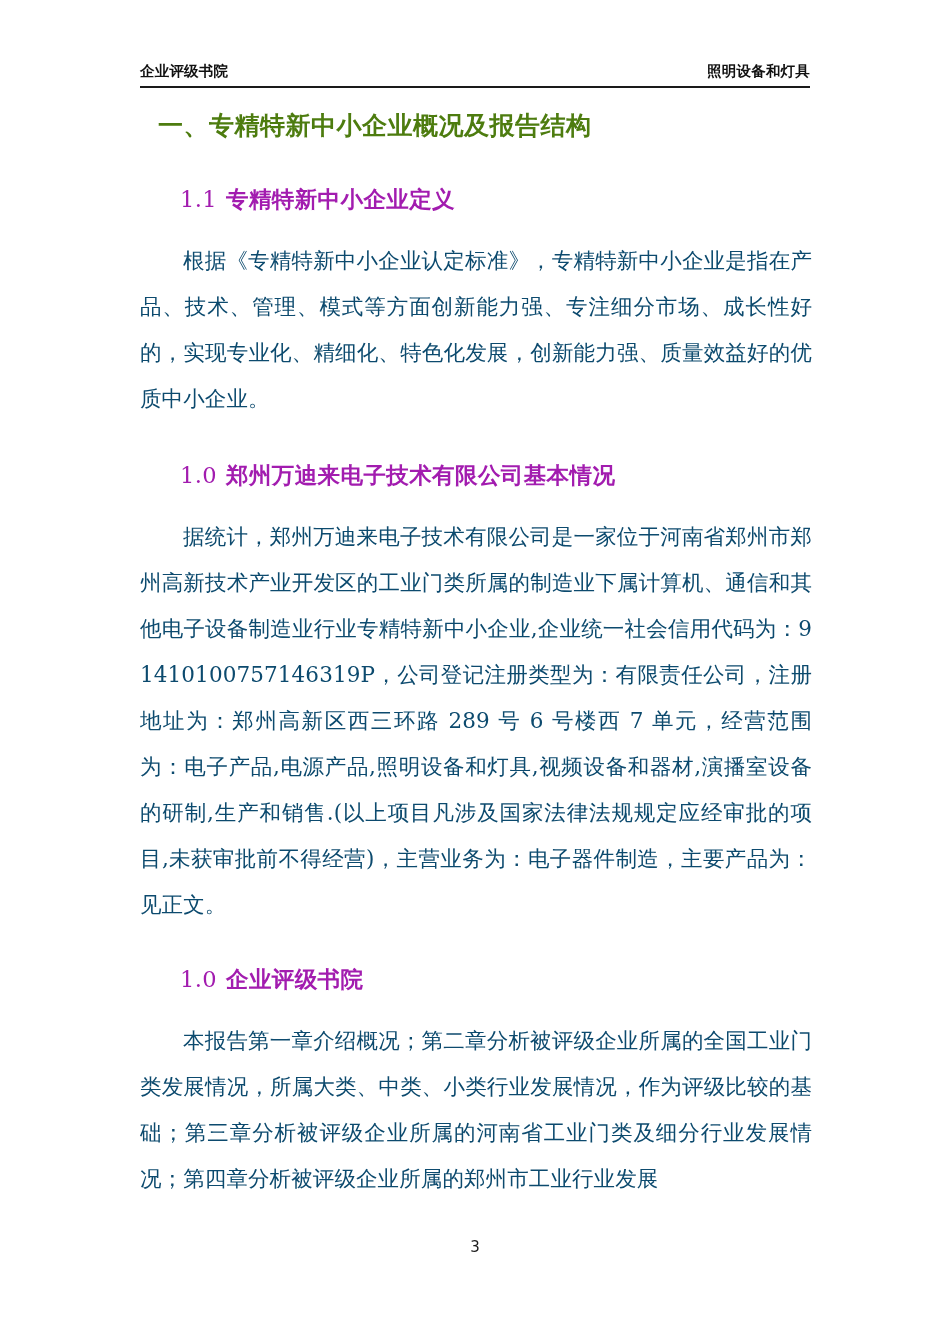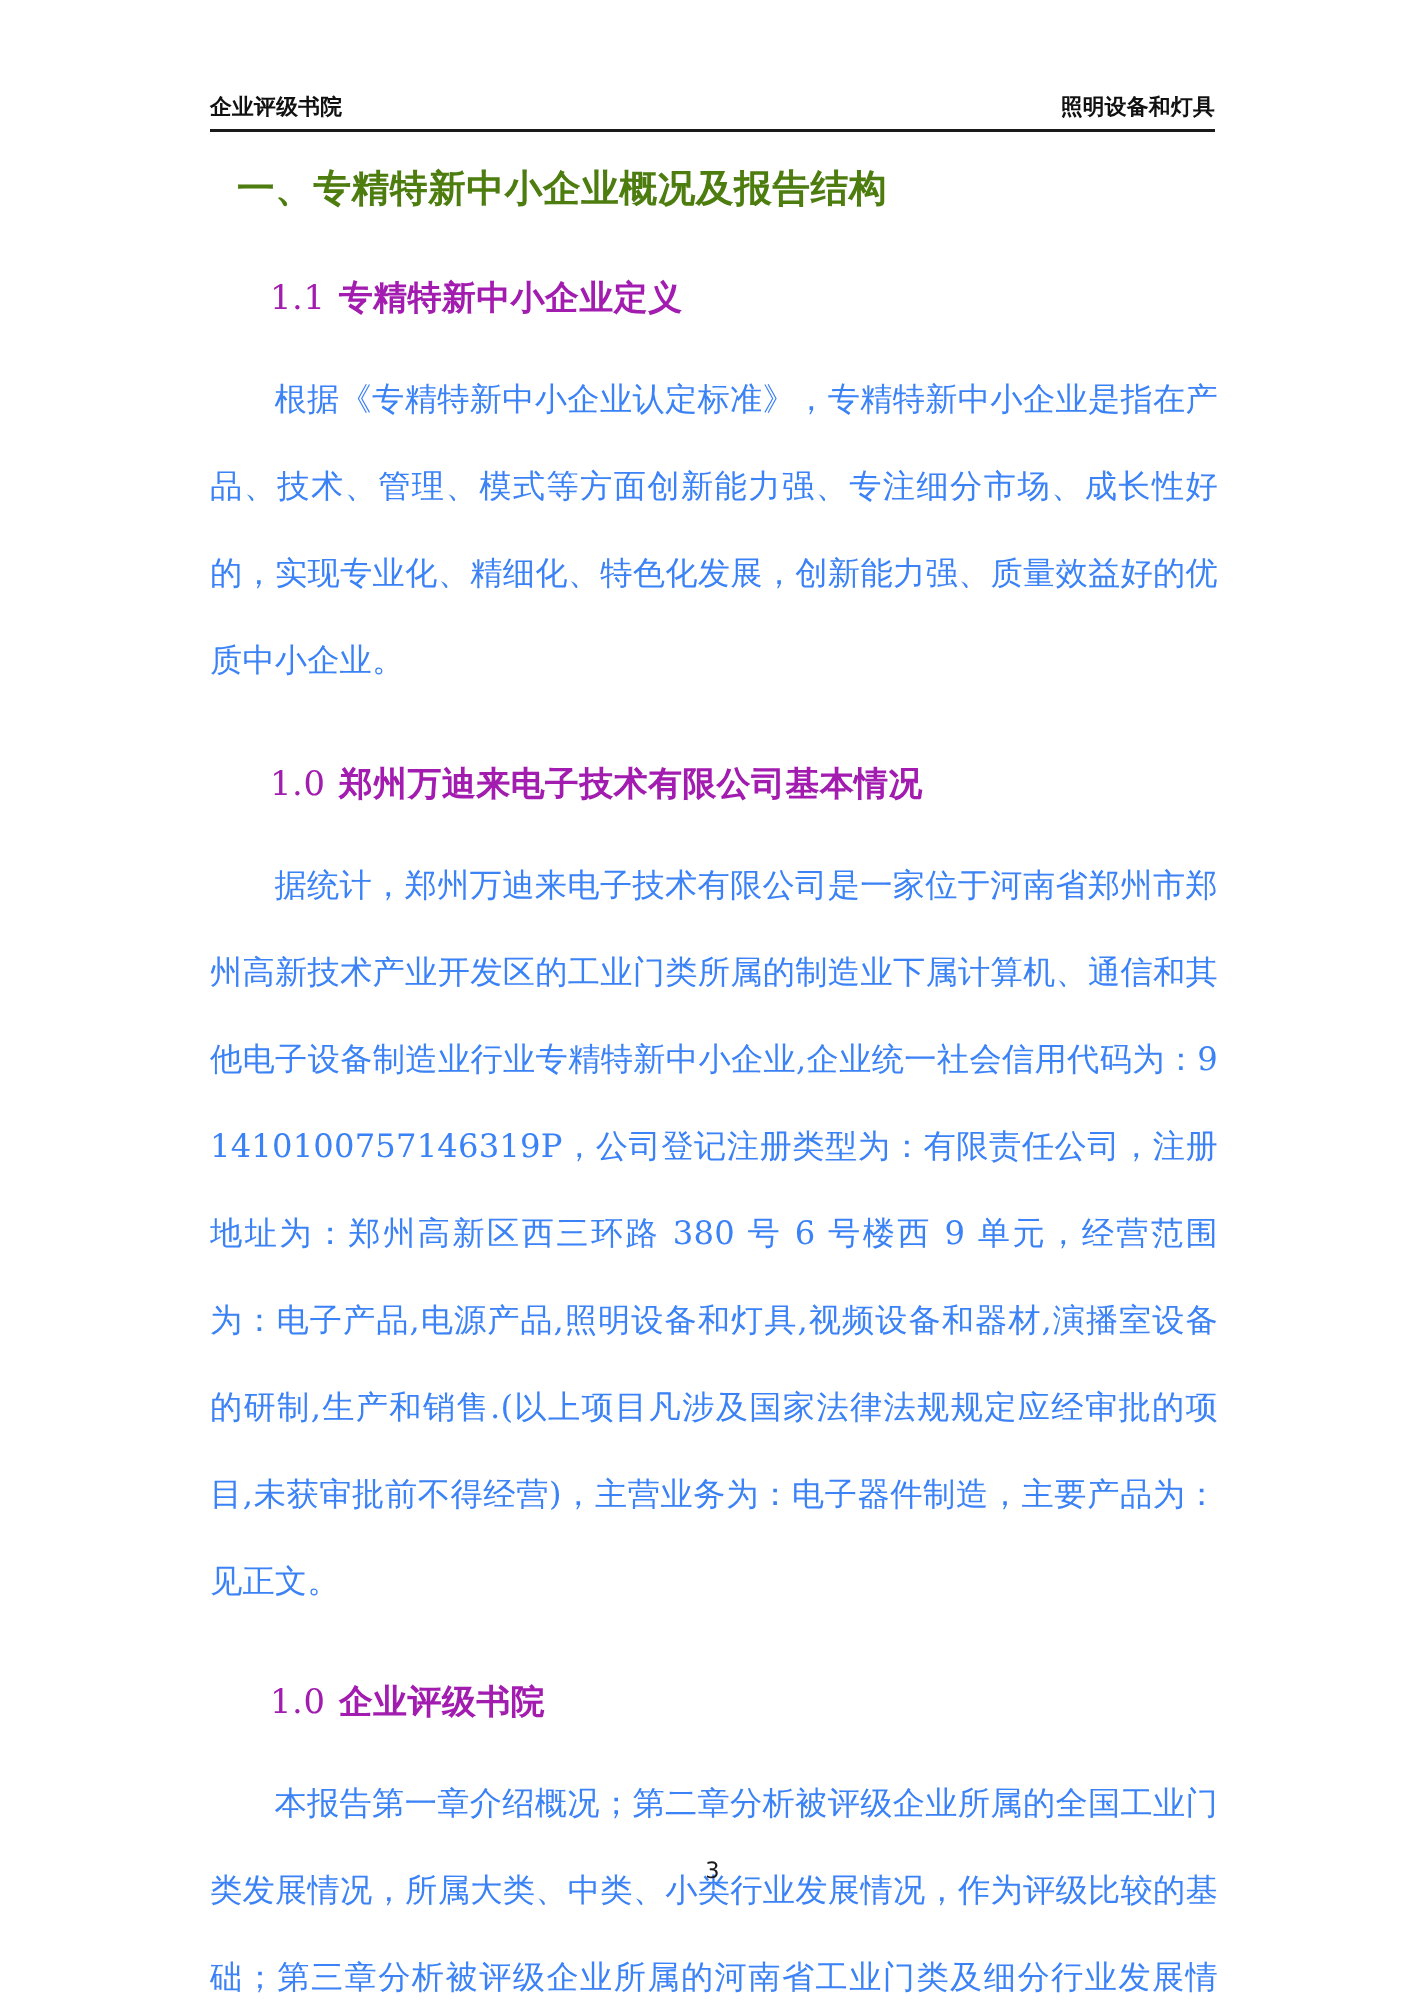--- a/index.html
+++ b/index.html
@@ -80,26 +80,26 @@
   h2.section-title .num {
     font-family: "DejaVu Serif", "Liberation Serif", serif;
     font-weight: 400;
     padding-right: 9px;
   }
 
   p.body-text {
     margin: 0;
     font-family: "DejaVu Serif", "Liberation Serif", serif;
     font-size: 21.5px;
-    line-height: 58px;
+    line-height: 46px;
     text-align: justify;
     text-justify: inter-character;
     text-indent: 2em;
     letter-spacing: 0.1px;
-    color: #3b82f6;
+    color: #0c4a6e;
     word-break: break-all;
   }
 
   
   .gap-after-chapter { height: 30px; }
   .gap-after-section { height: 18px; }
   .gap-before-section { height: 30px; }
   .gap-before-section-tall { height: 32px; }
 
   
@@ -139,21 +139,21 @@
     <p class="body-text">根据《专精特新中小企业认定标准》，专精特新中小企业是指在产品、技术、管理、模式等方面创新能力强、专注细分市场、成长性好的，实现专业化、精细化、特色化发展，创新能力强、质量效益好的优质中小企业。</p>
 
     <div class="gap-before-section-tall"></div>
 
     <h2 class="section-title">
       <span class="num">1.0</span><span>郑州万迪来电子技术有限公司基本情况</span>
     </h2>
 
     <div class="gap-after-section"></div>
 
-    <p class="body-text">据统计，郑州万迪来电子技术有限公司是一家位于河南省郑州市郑州高新技术产业开发区的工业门类所属的制造业下属计算机、通信和其他电子设备制造业行业专精特新中小企业,企业统一社会信用代码为：91410100757146319P，公司登记注册类型为：有限责任公司，注册地址为：郑州高新区西三环路 380 号 6 号楼西 9 单元，经营范围为：电子产品,电源产品,照明设备和灯具,视频设备和器材,演播室设备的研制,生产和销售.(以上项目凡涉及国家法律法规规定应经审批的项目,未获审批前不得经营)，主营业务为：电子器件制造，主要产品为：见正文。</p>
+    <p class="body-text">据统计，郑州万迪来电子技术有限公司是一家位于河南省郑州市郑州高新技术产业开发区的工业门类所属的制造业下属计算机、通信和其他电子设备制造业行业专精特新中小企业,企业统一社会信用代码为：91410100757146319P，公司登记注册类型为：有限责任公司，注册地址为：郑州高新区西三环路 289 号 6 号楼西 7 单元，经营范围为：电子产品,电源产品,照明设备和灯具,视频设备和器材,演播室设备的研制,生产和销售.(以上项目凡涉及国家法律法规规定应经审批的项目,未获审批前不得经营)，主营业务为：电子器件制造，主要产品为：见正文。</p>
 
     <div class="gap-before-section"></div>
 
     <h2 class="section-title">
       <span class="num">1.0</span><span>企业评级书院</span>
     </h2>
 
     <div class="gap-after-section"></div>
 
     <p class="body-text">本报告第一章介绍概况；第二章分析被评级企业所属的全国工业门类发展情况，所属大类、中类、小类行业发展情况，作为评级比较的基础；第三章分析被评级企业所属的河南省工业门类及细分行业发展情况；第四章分析被评级企业所属的郑州市工业行业发展</p>

